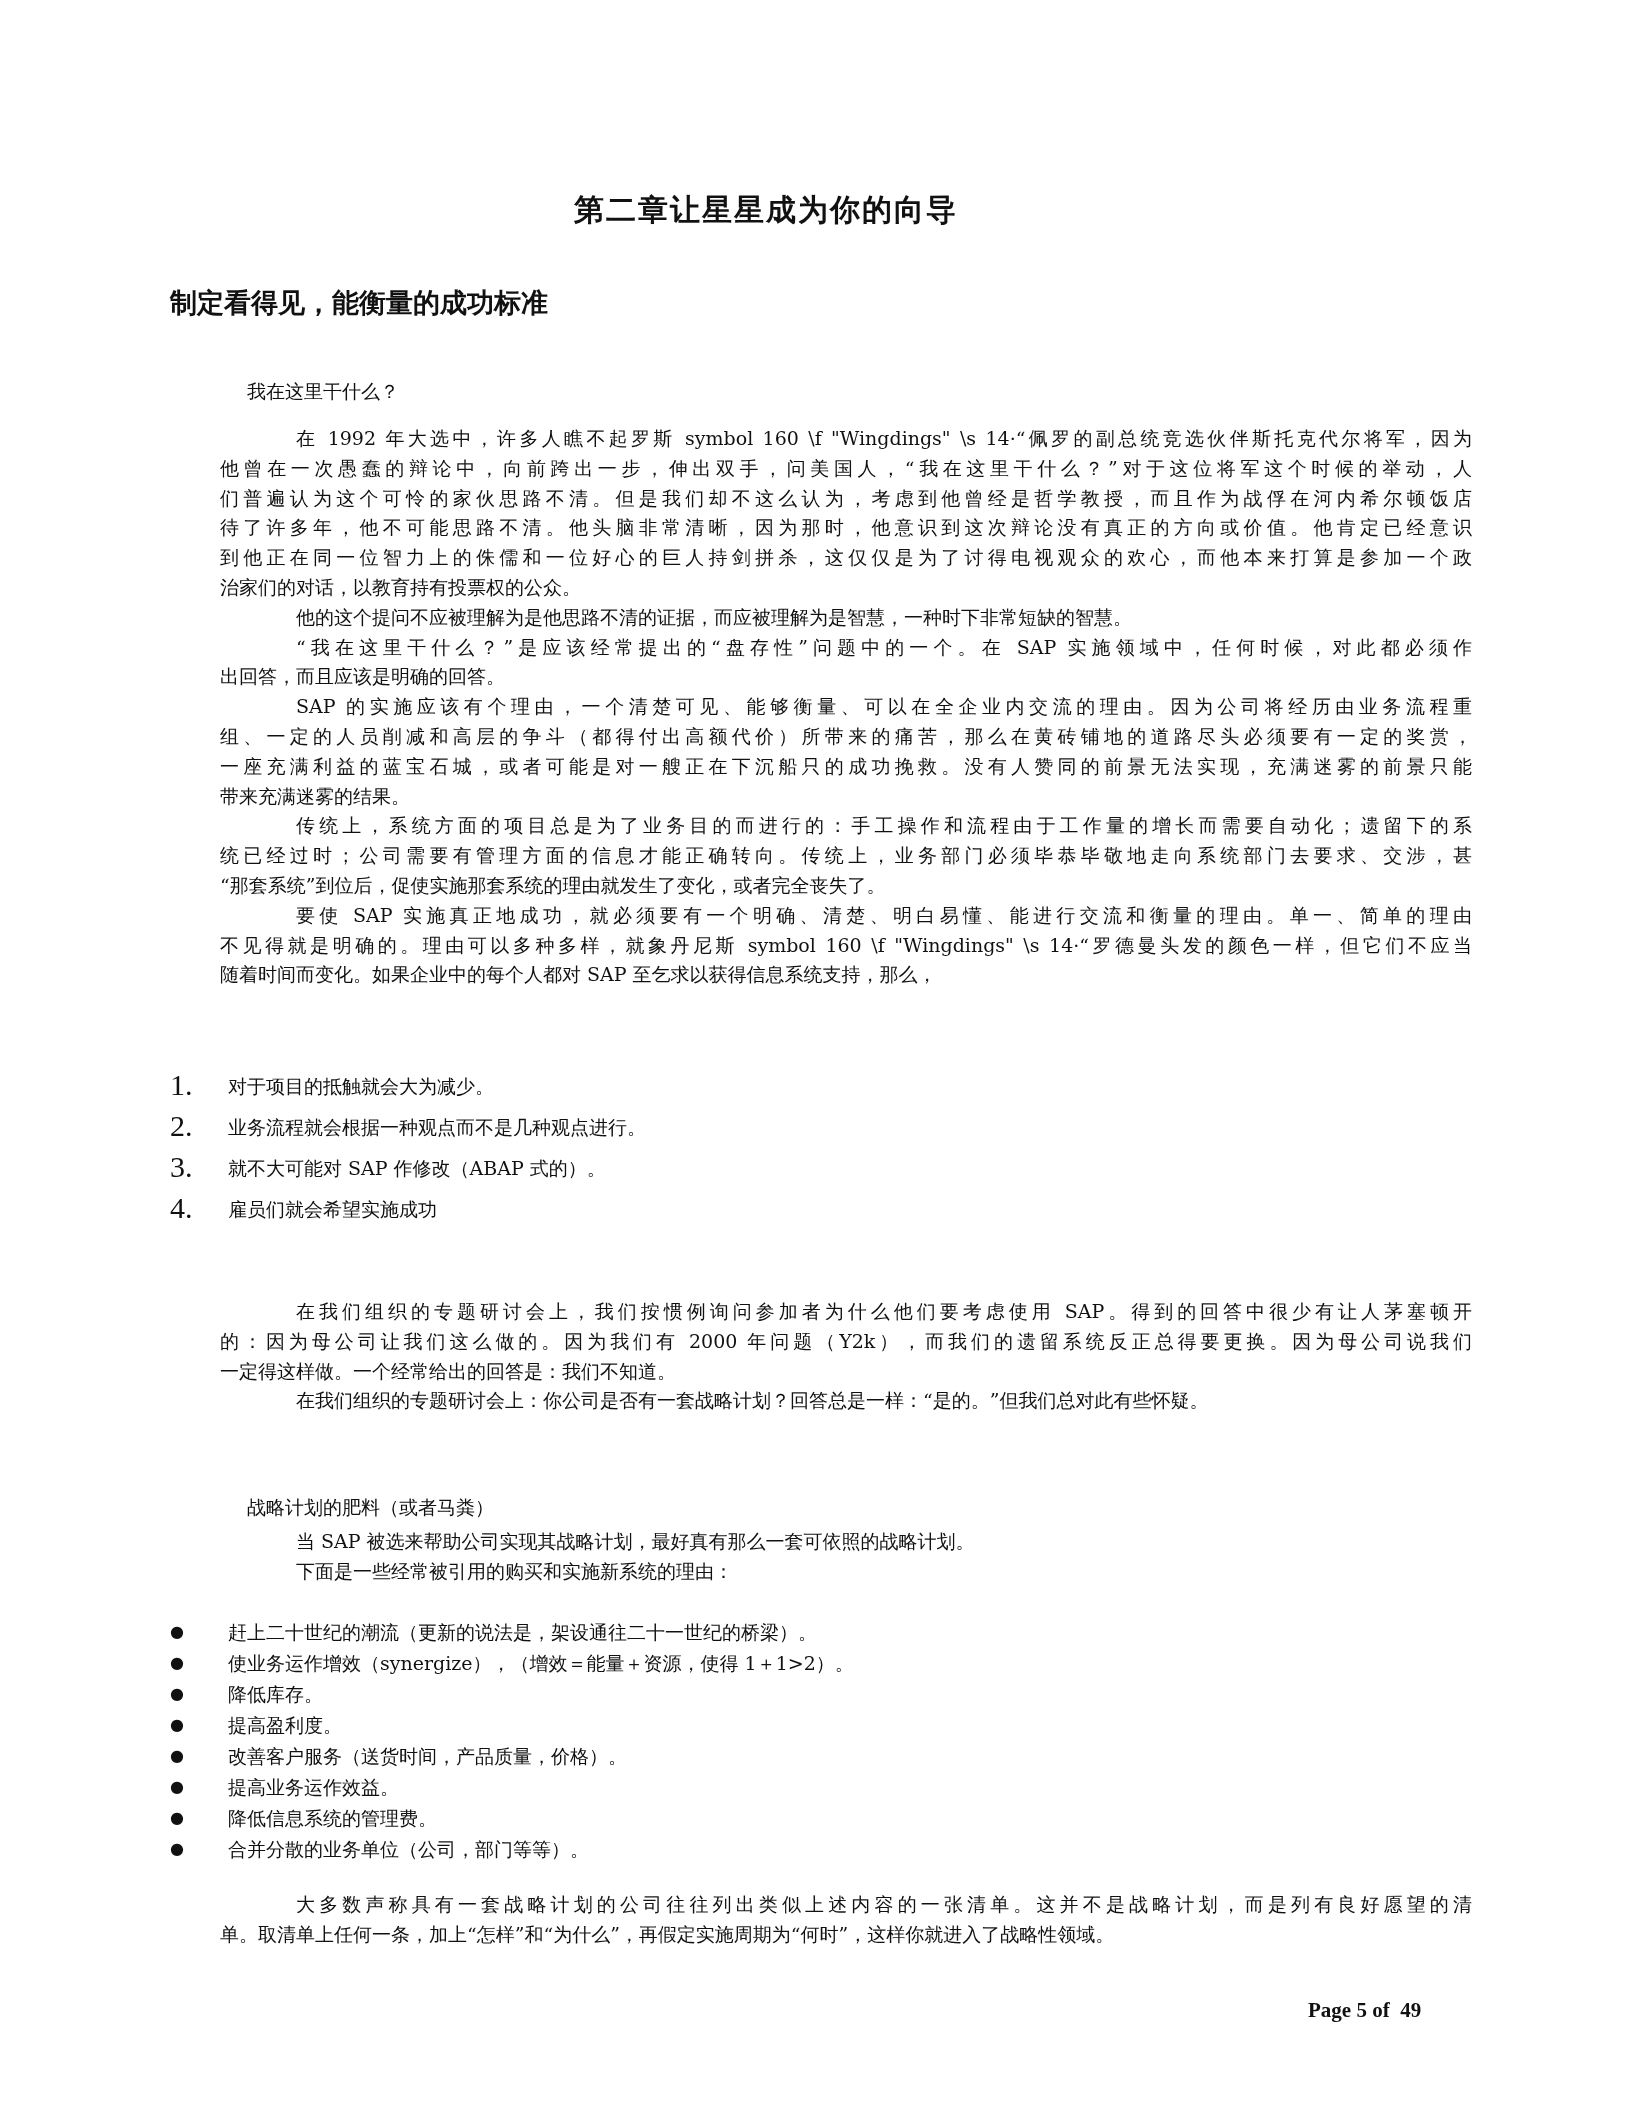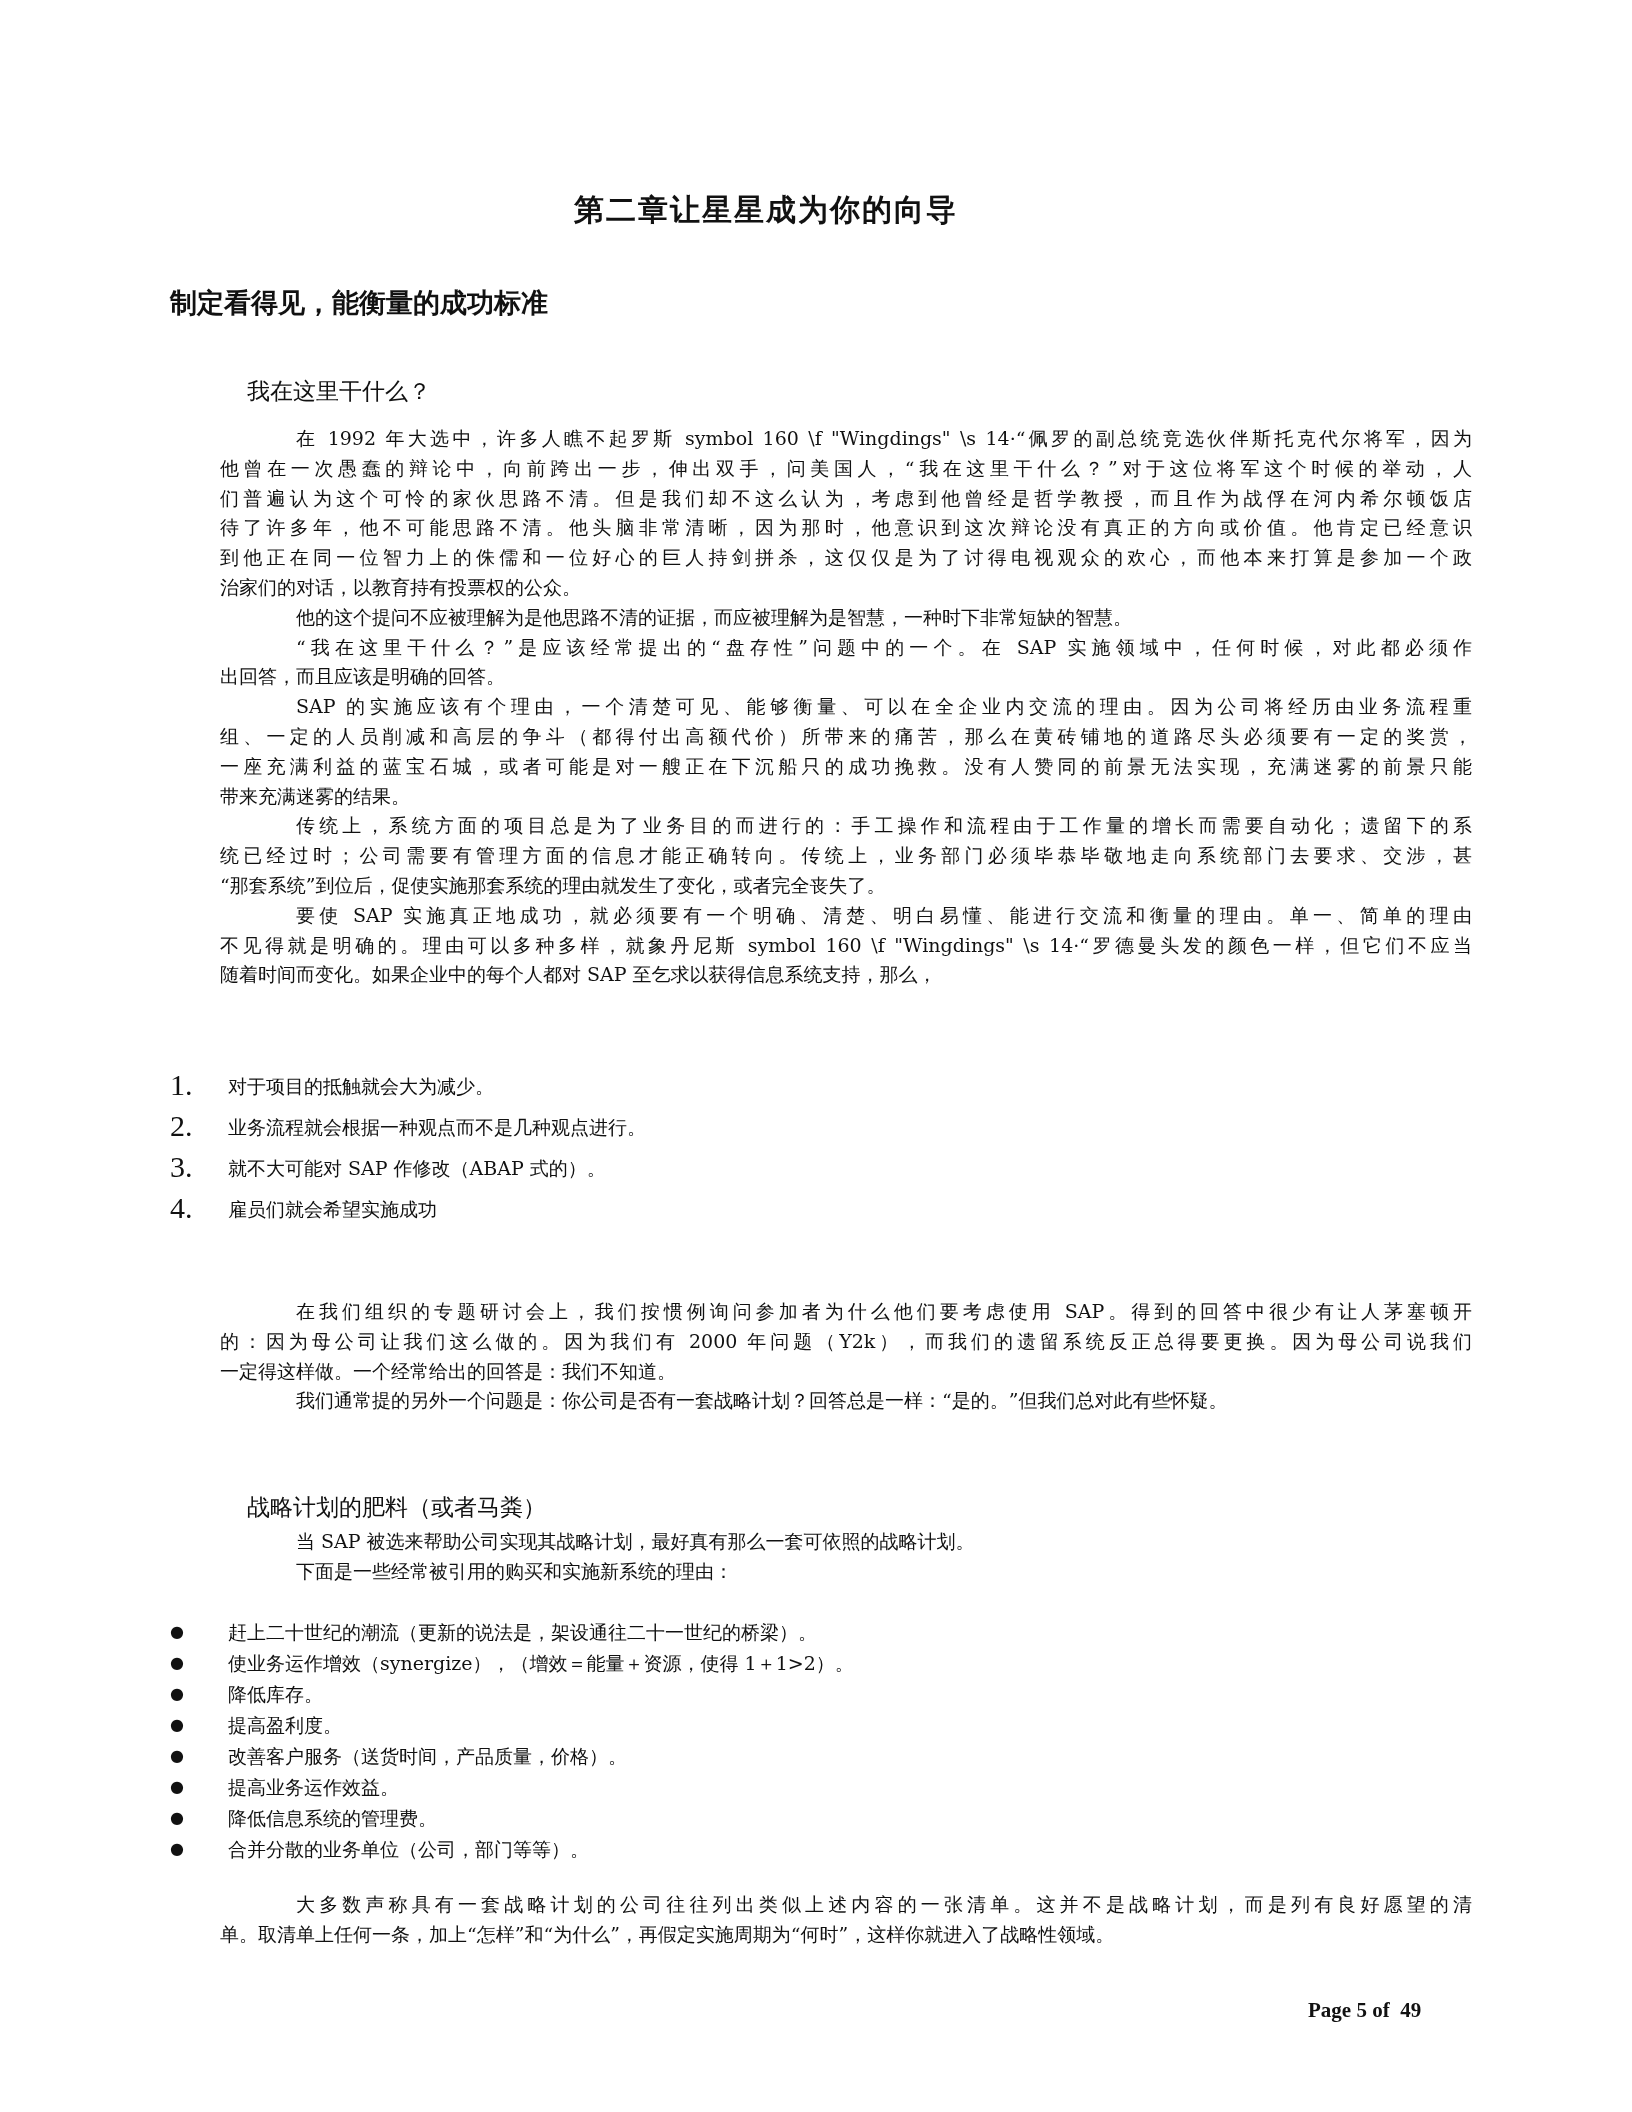--- a/index.html
+++ b/index.html
@@ -5,21 +5,21 @@
   html, body { margin: 0; padding: 0; background: #ffffff; }
   body { width: 1632px; height: 2112px; position: relative; overflow: hidden;
          font-family: "DejaVu Serif", "Liberation Serif", serif; color: #111; }
   .abs { position: absolute; }
   .chapter-title { top: 190px; left: 0; width: 1632px; text-align: center;
          font-family: "DejaVu Sans", sans-serif; font-weight: bold; font-size: 30px; line-height: 40px;
          letter-spacing: 2px; padding-right: 100px; box-sizing: border-box; }
   .chapter-title .num { }
   .section-title { top: 284px; left: 170px; font-family: "DejaVu Sans", sans-serif; font-weight: bold;
          font-size: 27px; line-height: 38px; }
-  .sub { left: 247px; font-size: 23px; line-height: 30px; }
+  .sub { left: 247px; font-size: 19px; line-height: 30px; }
   .para { left: 172px; width: 1300px; font-size: 19px; line-height: 29.8px; }
   .line { display: block; text-align: justify; text-align-last: justify; white-space: nowrap; height: 29.8px; overflow: visible; margin-left: 48px; }
   .line.first { padding-left: 76px; }
   .line.last { text-align-last: left; }
   .num-list { left: 170px; }
   .num-item { position: absolute; left: 0; white-space: nowrap; font-size: 19px; height: 40px; }
   .num-item .n { position: absolute; left: 0; top: -6px; font-size: 30px; font-family: "Liberation Serif", serif; }
   .num-item .t { position: absolute; left: 58px; top: 0; }
   .bullet-list { left: 170px; }
   .bullet-item { position: absolute; left: 0; white-space: nowrap; font-size: 19px; }
@@ -76,21 +76,21 @@
   <div class="num-item" style="top:123px;">
     <span class="n">4.</span>
     <span class="t">雇员们就会希望实施成功</span>
   </div>
 </div>
 
 <div class="abs para" style="top:1297px;">
   <span class="line first">在我们组织的专题研讨会上，我们按惯例询问参加者为什么他们要考虑使用 SAP。得到的回答中很少有让人茅塞顿开</span>
   <span class="line">的：因为母公司让我们这么做的。因为我们有 2000 年问题（Y2k），而我们的遗留系统反正总得要更换。因为母公司说我们</span>
   <span class="line last">一定得这样做。一个经常给出的回答是：我们不知道。</span>
-  <span class="line first last">我们通常提的另外一个问题是：你公司是否有一套战略计划？回答总是一样：“是的。”但我们总对此有些怀疑。</span>
+  <span class="line first last">在我们组织的专题研讨会上：你公司是否有一套战略计划？回答总是一样：“是的。”但我们总对此有些怀疑。</span>
 </div>
 
 <div class="abs sub" style="top:1492px;">战略计划的肥料（或者马粪）</div>
 
 <div class="abs para" style="top:1527px; left:248px; width:1224px;">
   <span class="line last">当 SAP 被选来帮助公司实现其战略计划，最好真有那么一套可依照的战略计划。</span>
   <span class="line last">下面是一些经常被引用的购买和实施新系统的理由：</span>
 </div>
 
 <div class="abs bullet-list" style="top:1617px;">

